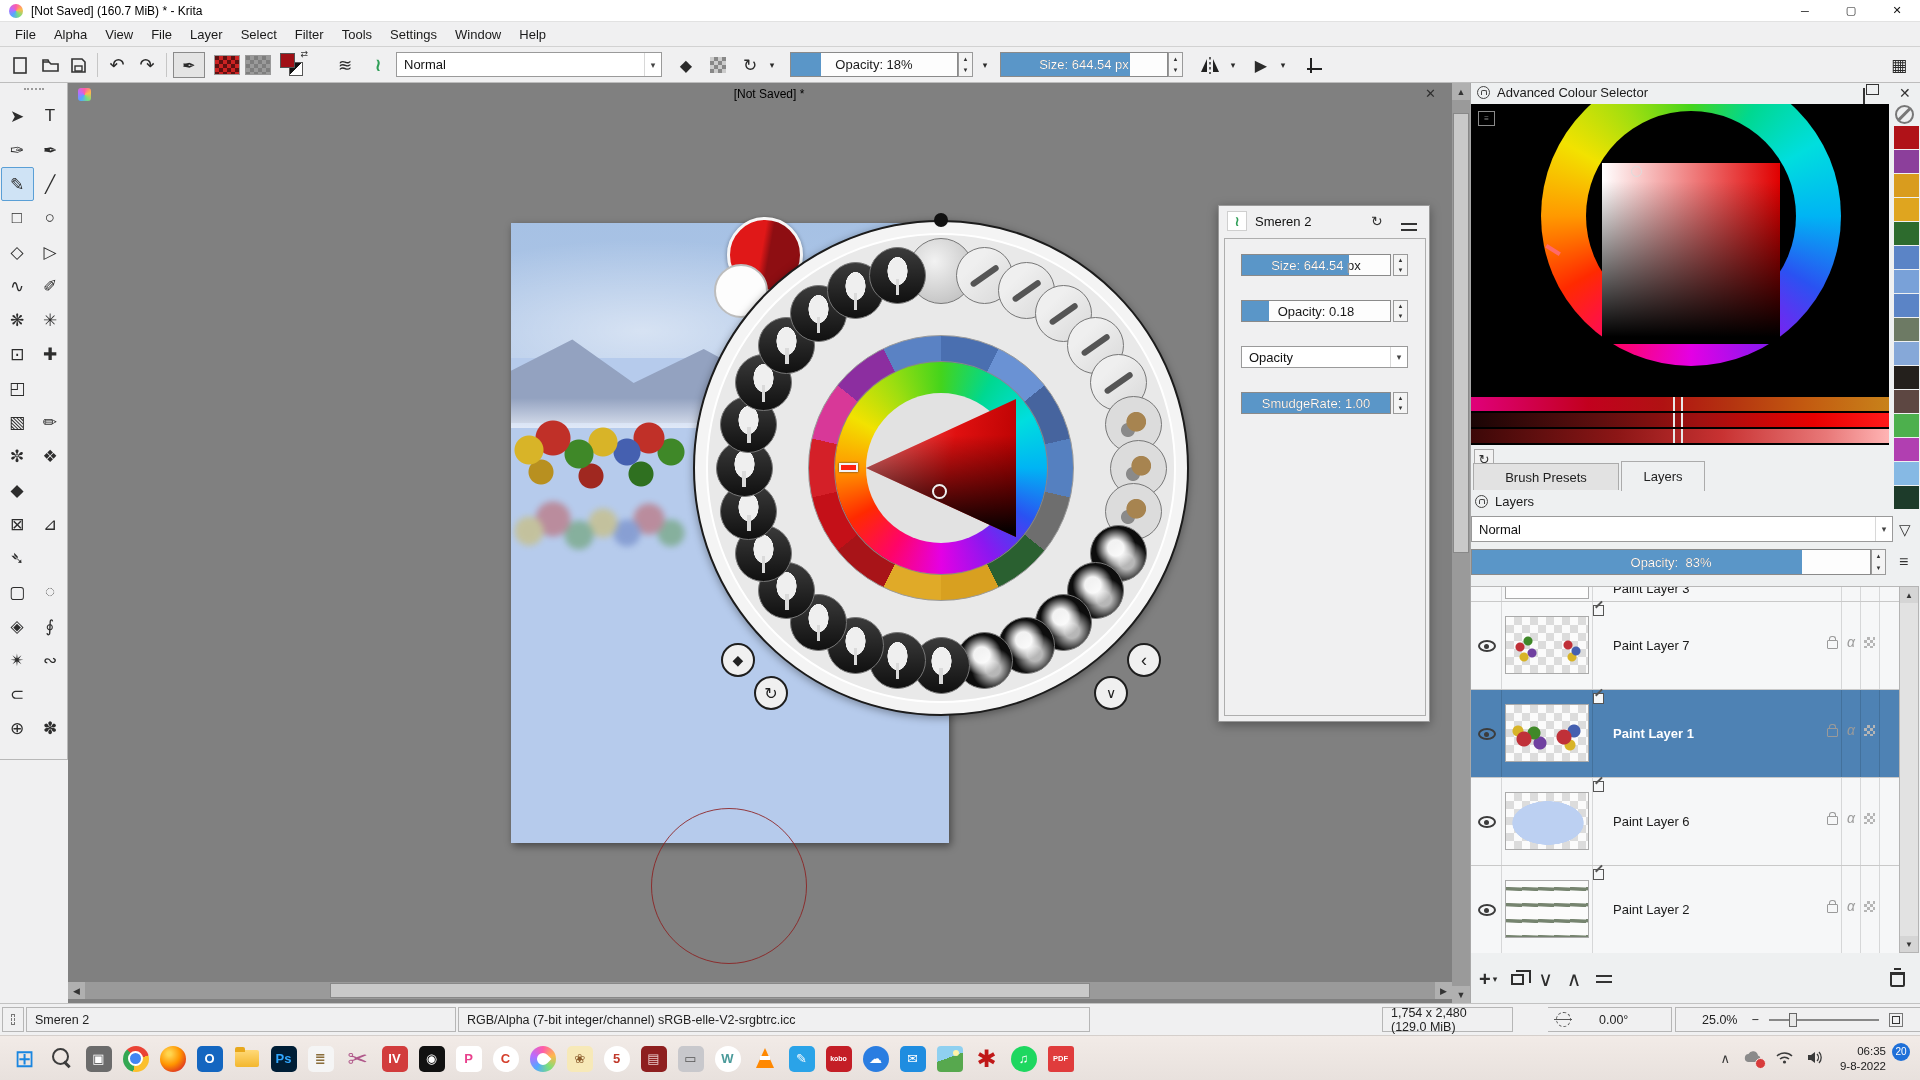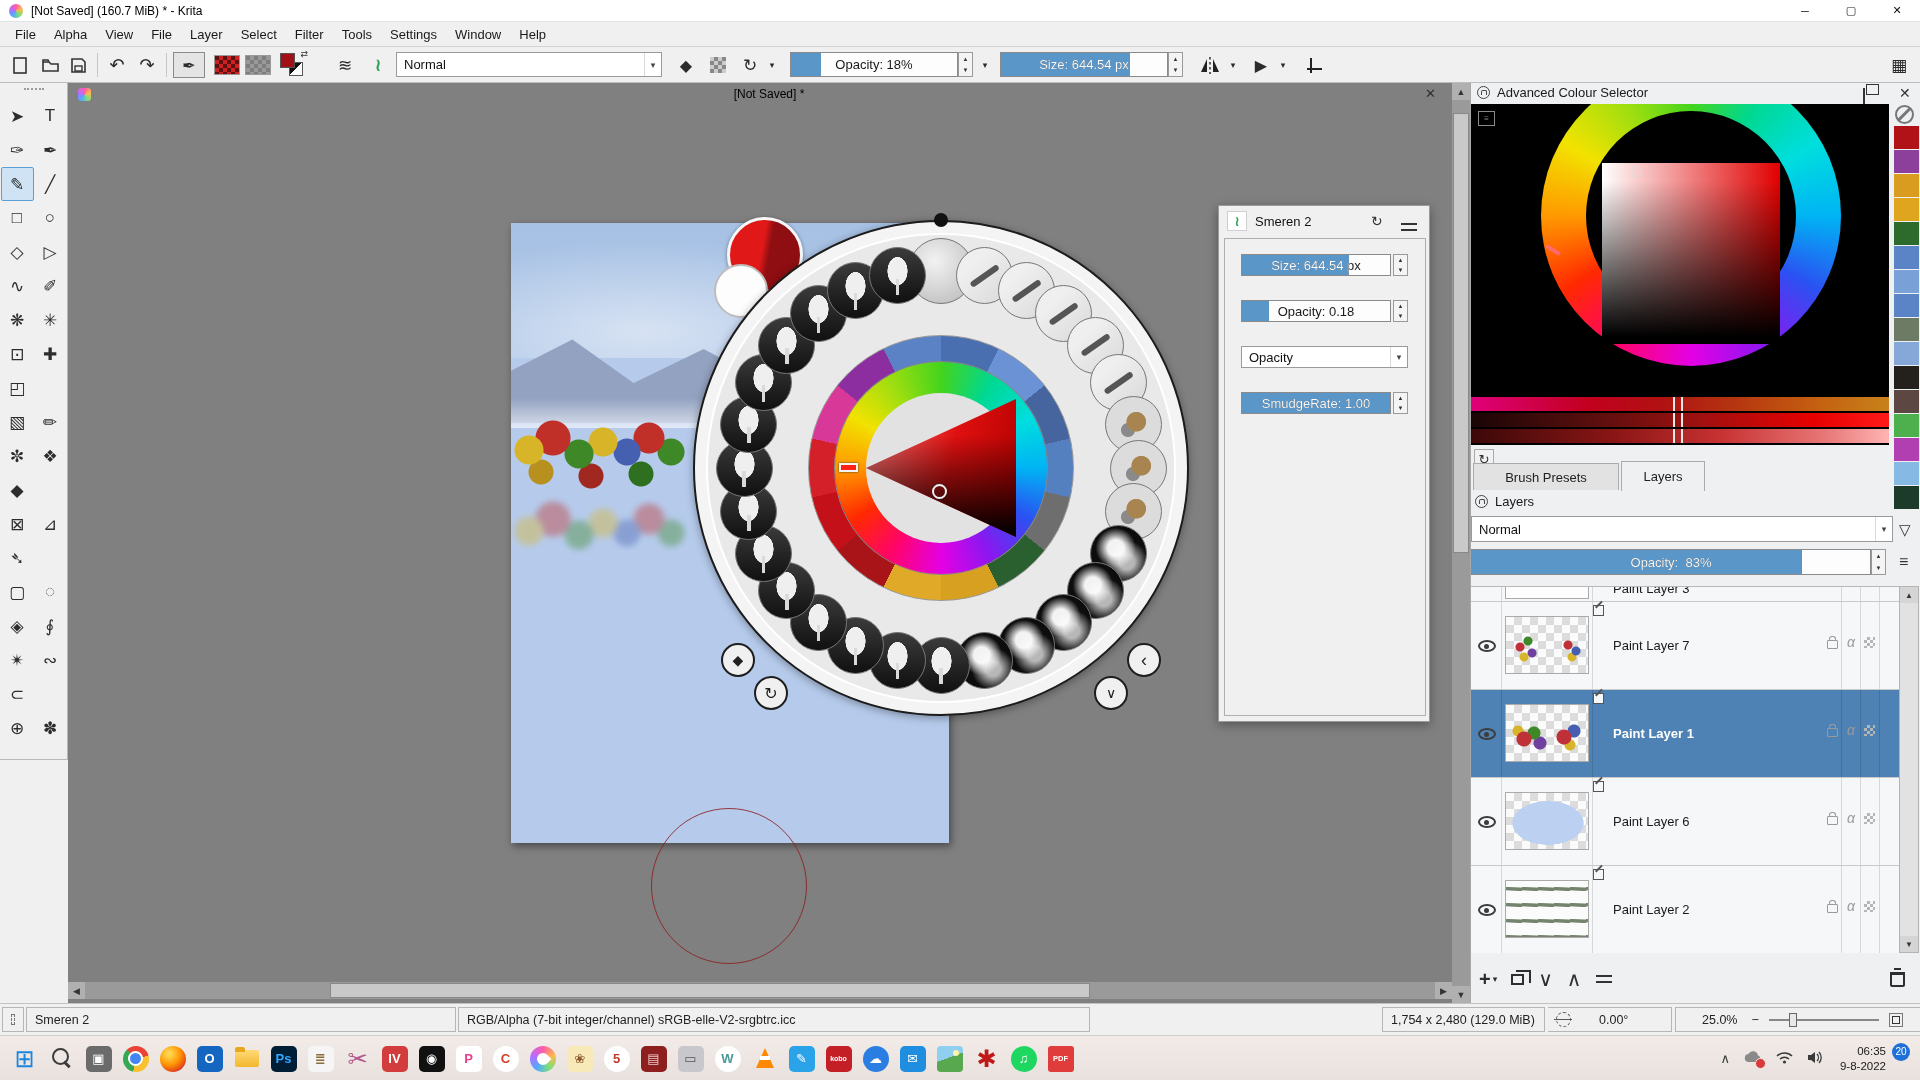--- a/index.html
+++ b/index.html
@@ -712,21 +712,21 @@
   <div id="statusbar" class="abs">
     <div class="seg" style="left:2px;width:22px;justify-content:center">
         <span class="sel-ico"></span>
       </div>
     <div class="seg" style="left:26px;width:430px">
         <span>Smeren 2</span>
       </div>
     <div class="seg" style="left:458px;width:632px">
         <span>RGB/Alpha (7-bit integer/channel)  sRGB-elle-V2-srgbtrc.icc</span>
       </div>
-    <div class="seg" style="left:1382px;width:163px;">
+    <div class="seg" style="left:1382px;width:131px;justify-content:center">
         <span>1,754 x 2,480 (129.0 MiB)</span>
       </div>
     <div class="seg" style="left:1548px;width:124px;border-left:none">
       <span class="rot-ico"></span>
       <span style="margin-left:18px">0.00°</span>
     </div>
     <div class="seg" style="left:1675px;width:245px;border-right:none">
       <span style="margin-left:18px">25.0%</span>
       <span style="margin-left:14px">−</span>
       <span class="zoom-track">

